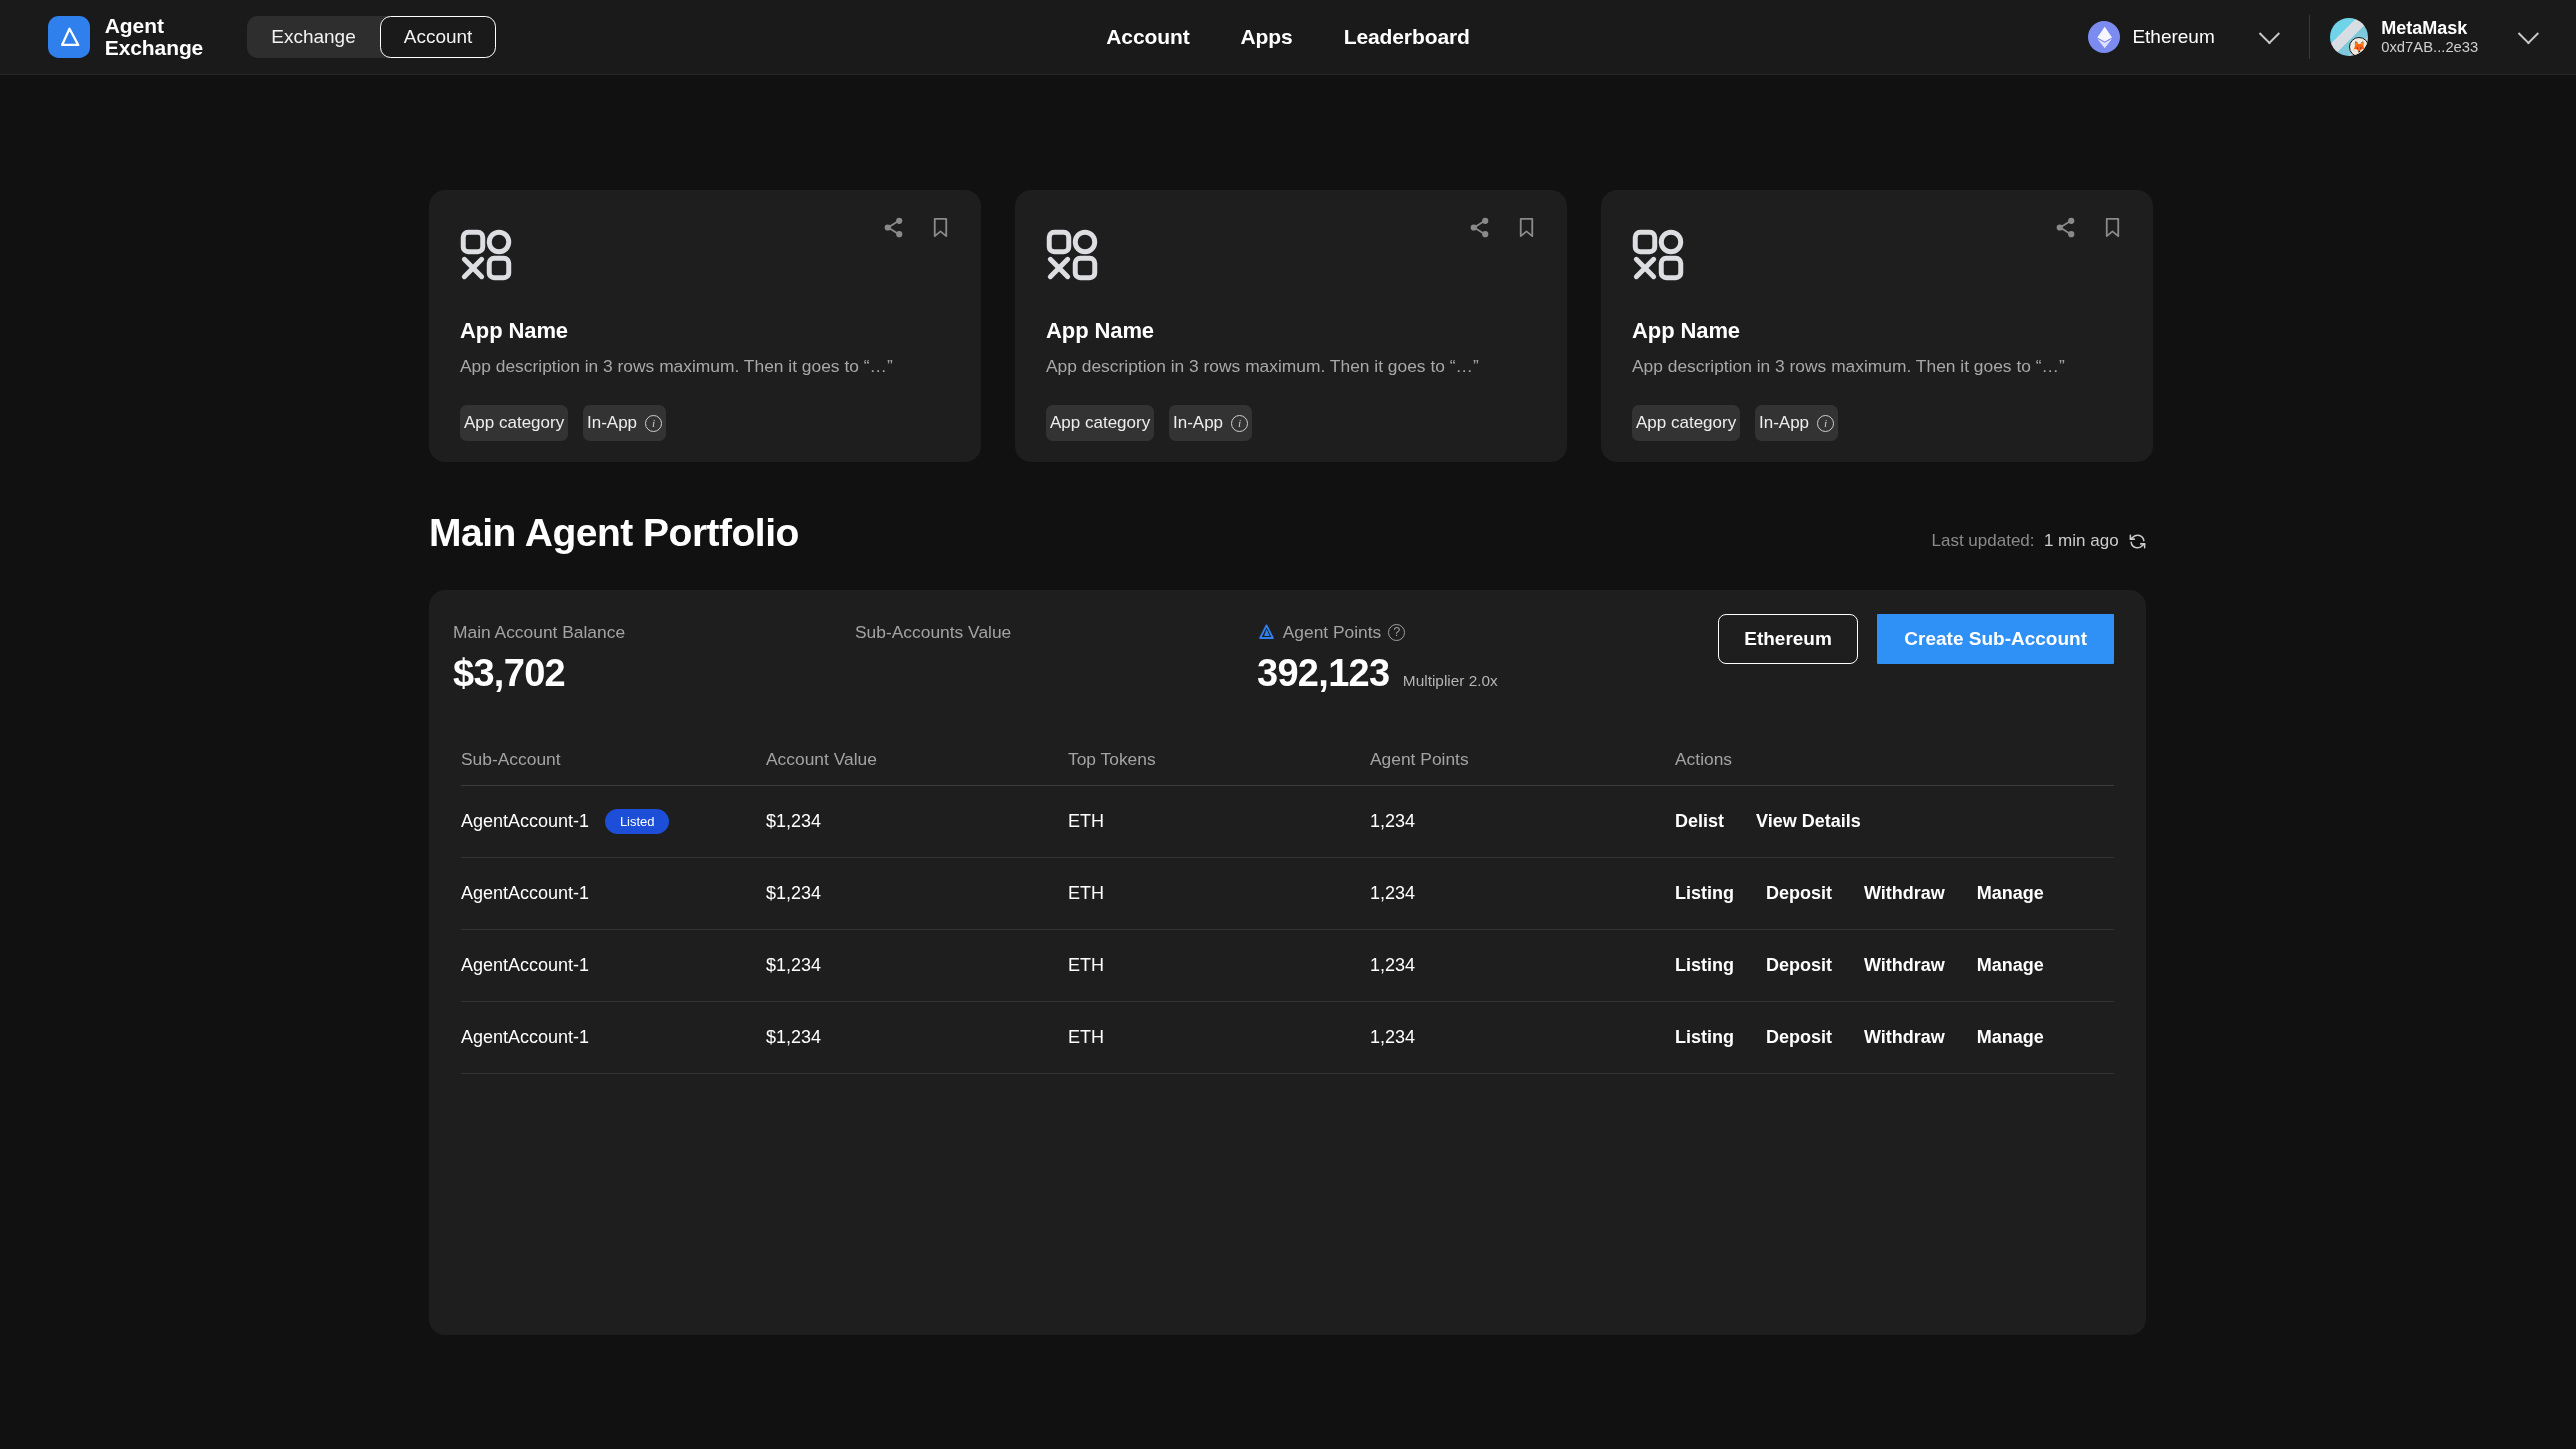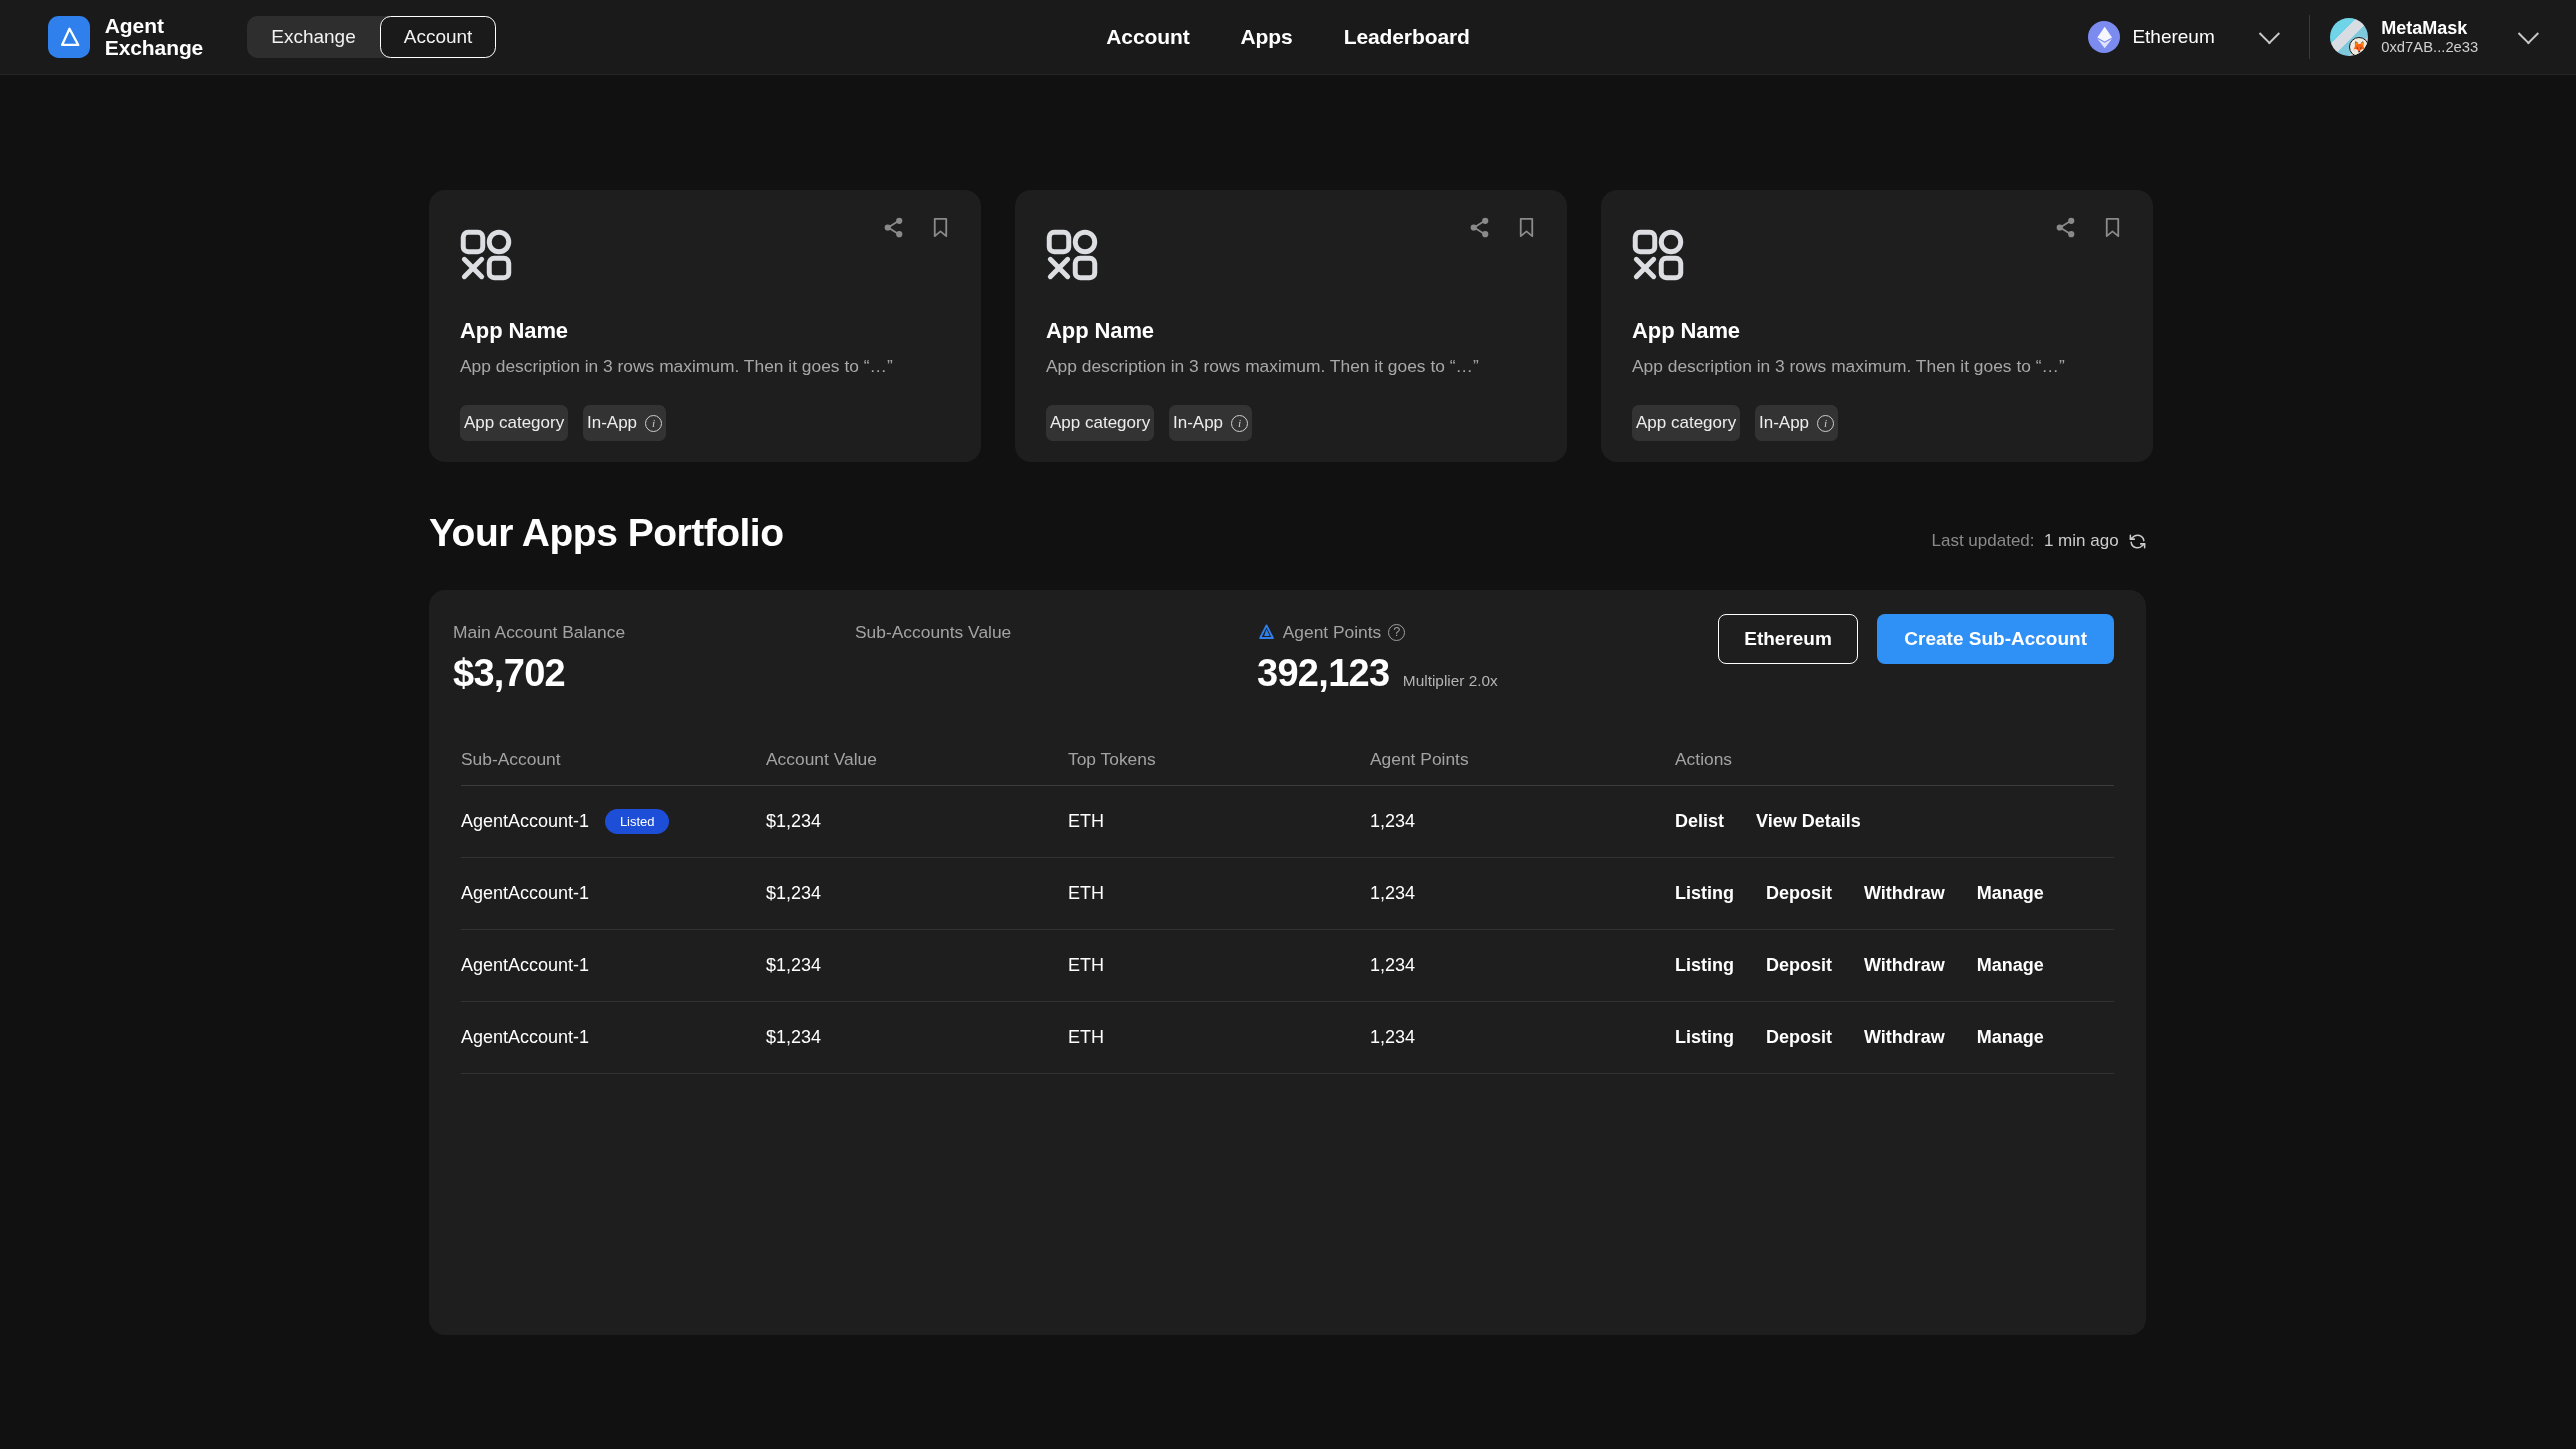--- a/index.html
+++ b/index.html
@@ -181,21 +181,21 @@
   }
   .btn-outline {
     background:transparent; border:1.7px solid #ffffff;
     color:#ffffff; font-size:19px; font-weight:bold;
     border-radius:8px; padding:0 25.5px; height:50px;
     display:flex; align-items:center; cursor:pointer;
   }
   .btn-primary {
     background:#2f90f5; border:none;
     color:#ffffff; font-size:19px; font-weight:bold;
-    border-radius:8px; padding:0 27px; height:50px;
+    border-radius:1px; padding:0 27px; height:50px;
     display:flex; align-items:center; cursor:pointer;
   }
 
   
   .tbl { margin:39px 32px 0 32px; }
   .trow {
     display:flex; align-items:center;
     height:72px; border-bottom:1.3px solid #333333;
   }
   .trow.head { height:52px; border-bottom:1.3px solid #3c3c3c; }
@@ -378,21 +378,21 @@
         <span>App category</span>
       </div>
       <div class="chip">
         <span>In-App</span>
         <span class="info-circ">i</span>
       </div>
     </div>
   </div>
 </div>
 
-<div class="sec-title">Your Apps Portfolio</div>
+<div class="sec-title">Main Agent Portfolio</div>
 
 <div class="last-upd">
   <span class="lu-label">Last updated:</span>
   <span class="lu-val">1 min ago</span>
   <span style="display:flex;">
     <svg width="19" height="19" viewBox="0 0 24 24" fill="none" stroke="#cccccc" stroke-width="1.9" stroke-linecap="round" stroke-linejoin="round">
       <path d="M20 11a8 8 0 0 0-13.6-4.6L3 9"></path>
         <path d="M3 4v5h5"></path>
       <path d="M4 13a8 8 0 0 0 13.6 4.6L21 15"></path>
         <path d="M21 20v-5h-5"></path>

